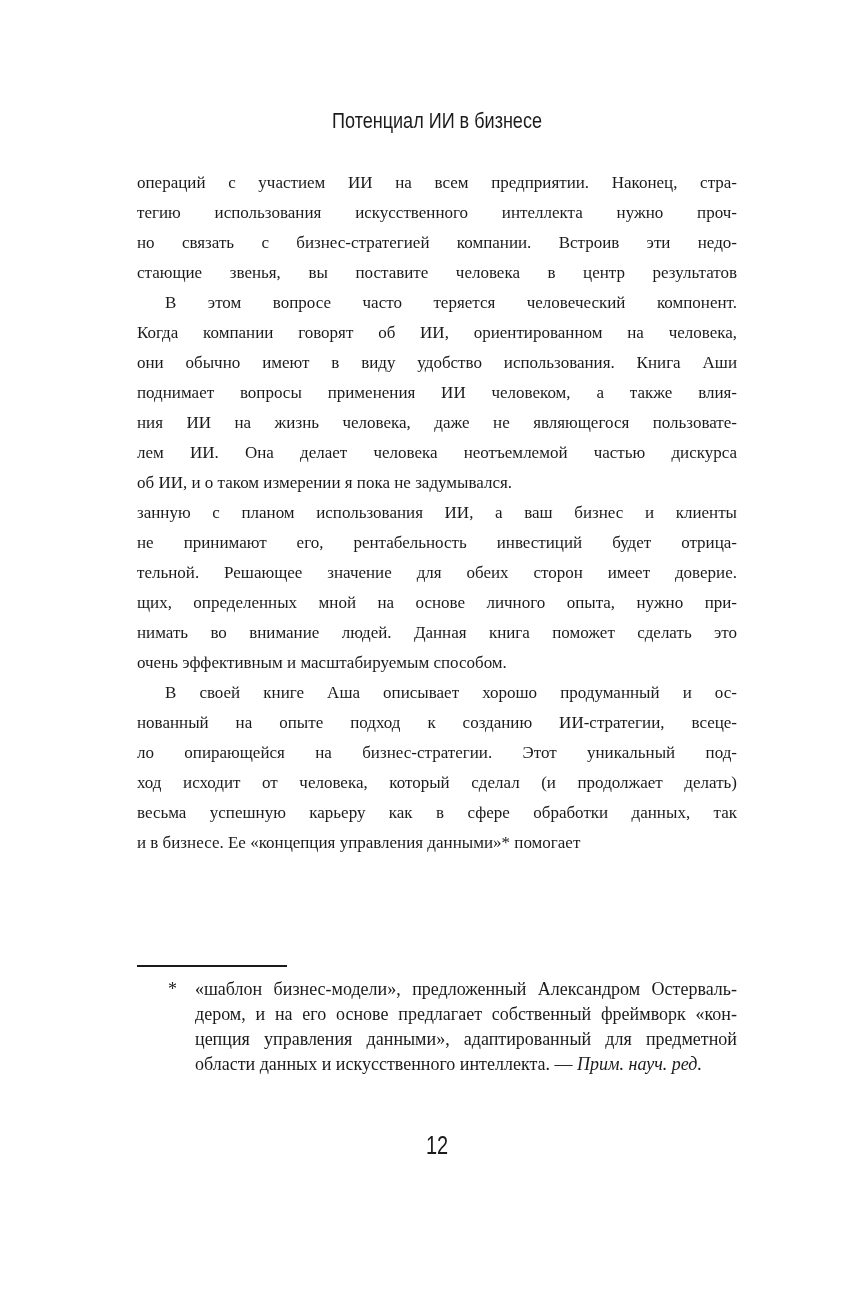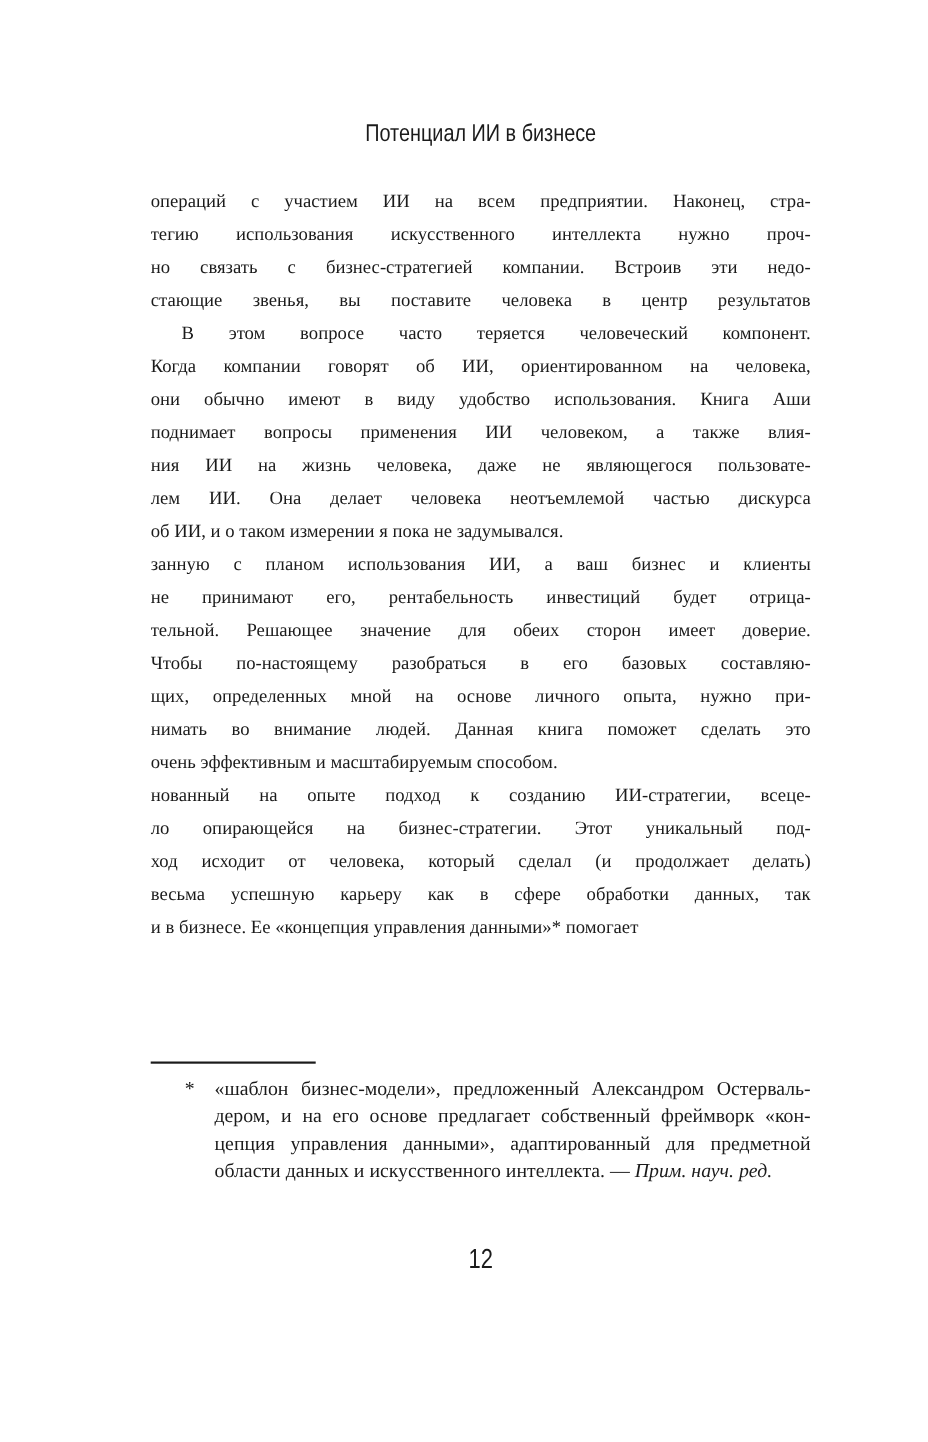--- a/index.html
+++ b/index.html
@@ -99,24 +99,24 @@
       <div class="line indent">В этом вопросе часто теряется человеческий компонент.</div>
       <div class="line">Когда компании говорят об ИИ, ориентированном на человека,</div>
       <div class="line">они обычно имеют в виду удобство использования. Книга Аши</div>
       <div class="line">поднимает вопросы применения ИИ человеком, а также влия-</div>
       <div class="line">ния ИИ на жизнь человека, даже не являющегося пользовате-</div>
       <div class="line">лем ИИ. Она делает человека неотъемлемой частью дискурса</div>
       <div class="line last">об ИИ, и о таком измерении я пока не задумывался.</div>
       <div class="line">занную с планом использования ИИ, а ваш бизнес и клиенты</div>
       <div class="line">не принимают его, рентабельность инвестиций будет отрица-</div>
       <div class="line">тельной. Решающее значение для обеих сторон имеет доверие.</div>
-      <div class="line">Чтобы по-настоящему разобраться в его базовых составляю-</div>
       <div class="line">щих, определенных мной на основе личного опыта, нужно при-</div>
       <div class="line">нимать во внимание людей. Данная книга поможет сделать это</div>
       <div class="line last">очень эффективным и масштабируемым способом.</div>
+      <div class="line indent">В своей книге Аша описывает хорошо продуманный и ос-</div>
       <div class="line">нованный на опыте подход к созданию ИИ-стратегии, всеце-</div>
       <div class="line">ло опирающейся на бизнес-стратегии. Этот уникальный под-</div>
       <div class="line">ход исходит от человека, который сделал (и продолжает делать)</div>
       <div class="line">весьма успешную карьеру как в сфере обработки данных, так</div>
       <div class="line last">и в бизнесе. Ее «концепция управления данными»* помогает</div>
     </div>
 
   <div class="footnote-rule"></div>
 
   <div class="footnote-marker">*</div>

